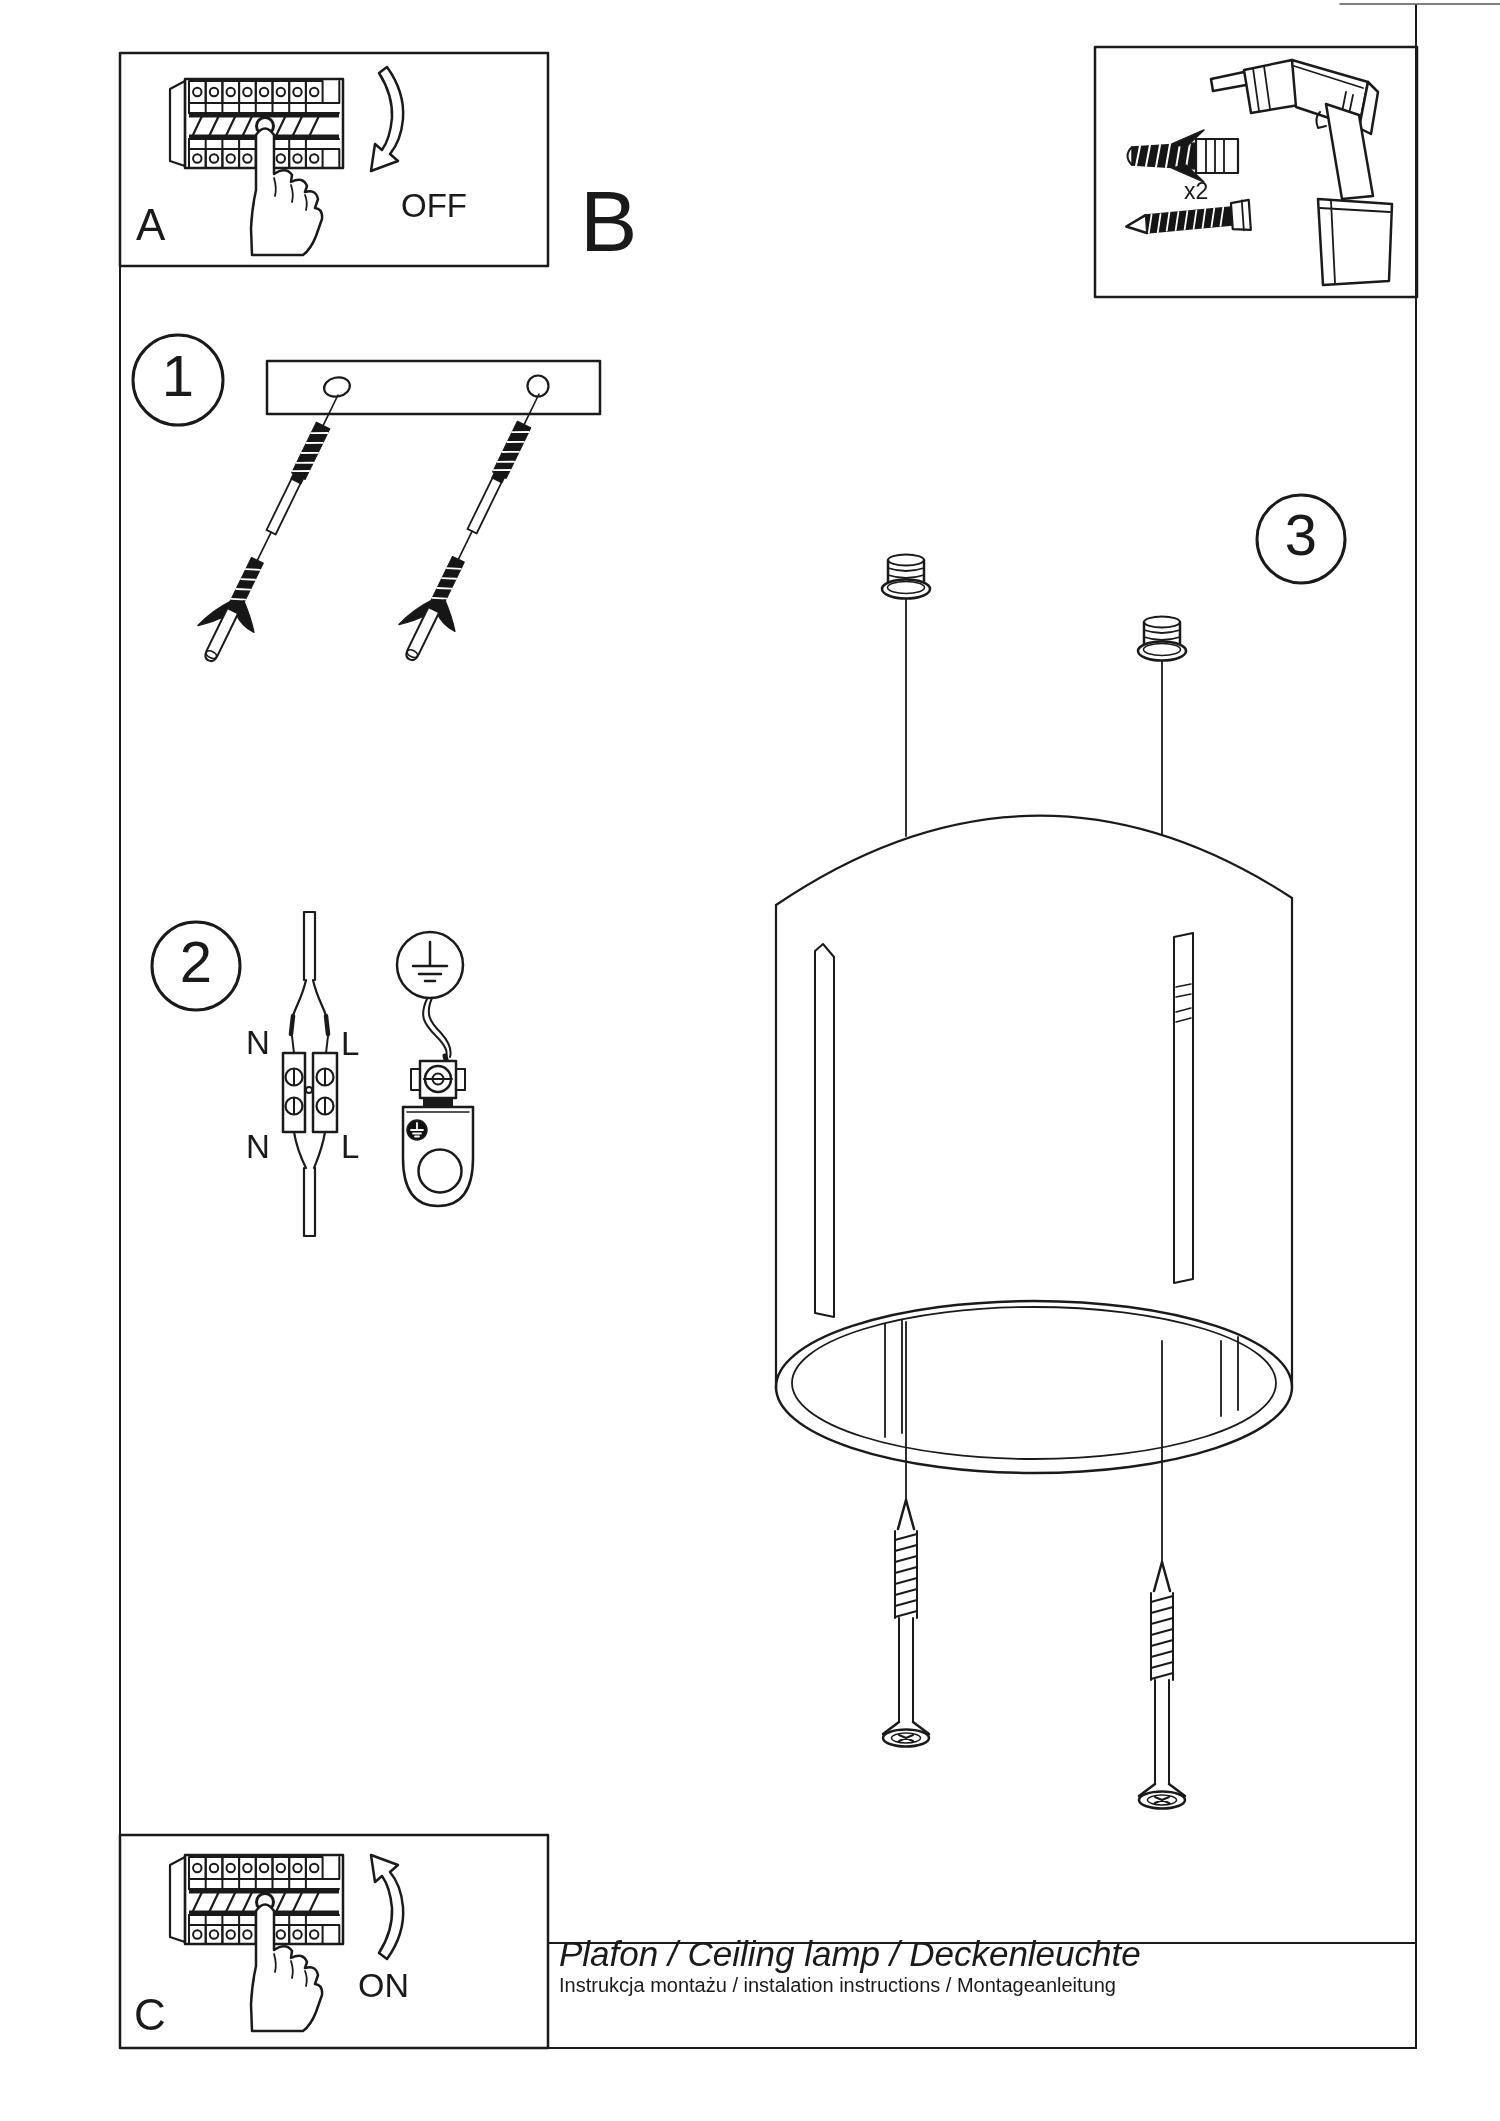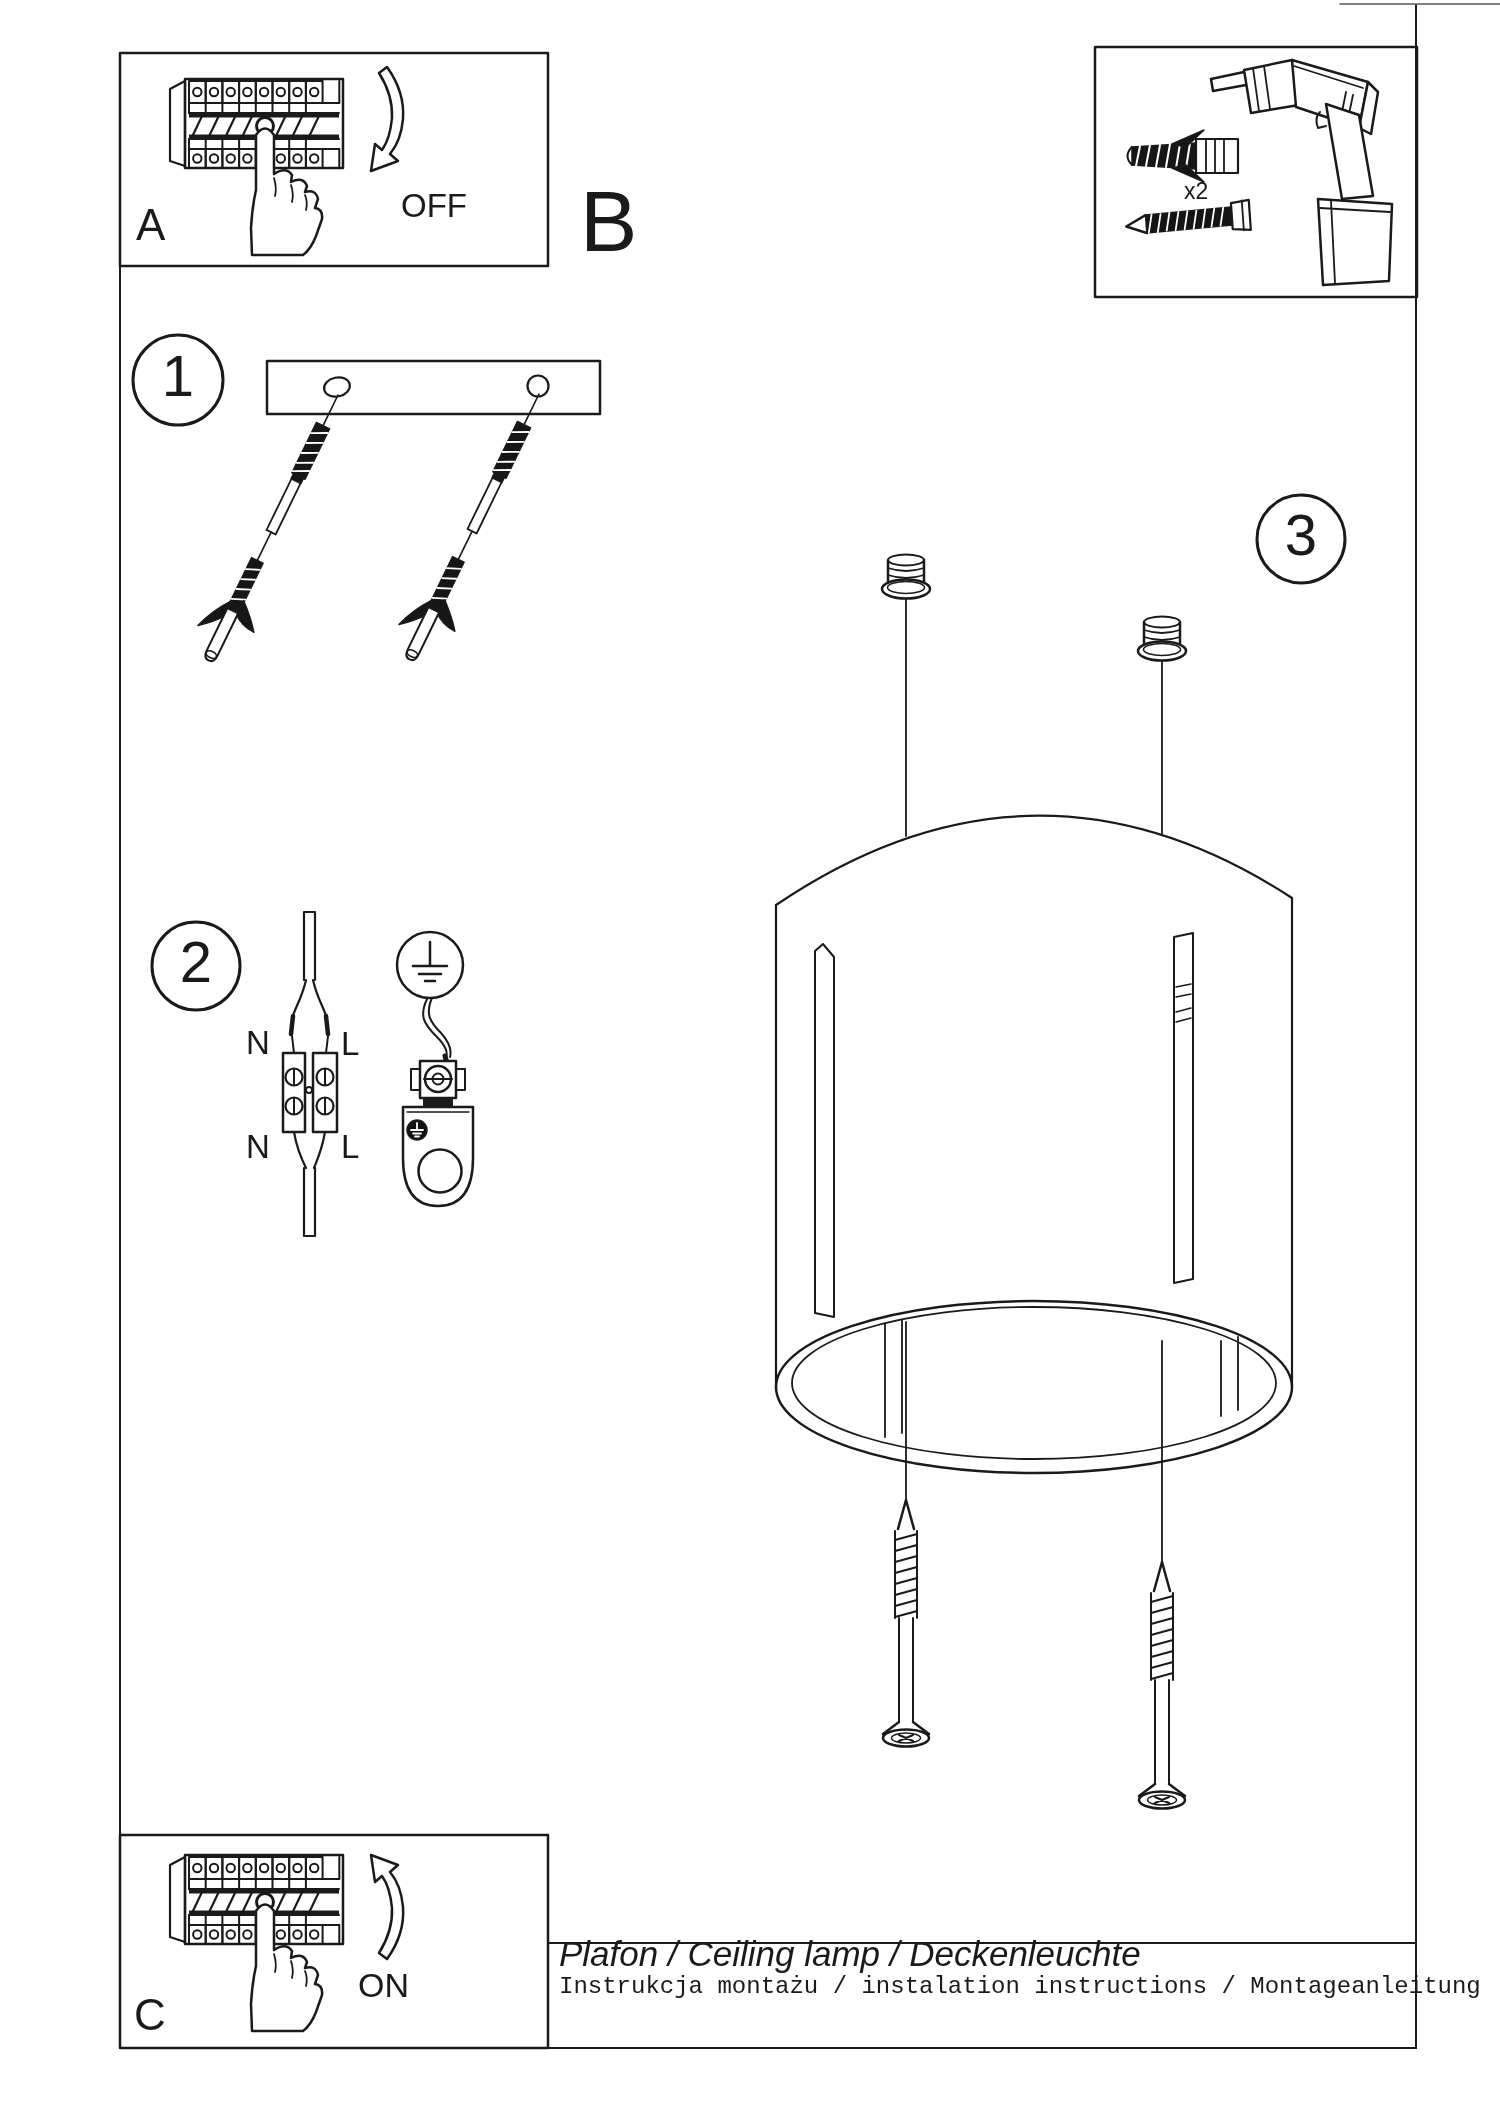--- a/index.html
+++ b/index.html
@@ -271,16 +271,16 @@
 <div class="txt ctr" style="left:1261px;top:506px;width:80px;font-size:58px;">3</div>
 
 <div class="txt" style="left:246px;top:1026px;font-size:33px;">N</div>
 <div class="txt" style="left:341px;top:1027px;font-size:33px;">L</div>
 <div class="txt" style="left:246px;top:1130px;font-size:33px;">N</div>
 <div class="txt" style="left:341px;top:1130px;font-size:33px;">L</div>
 
 <div class="txt" style="left:134px;top:1993px;font-size:44px;">C</div>
 <div class="txt" style="left:358px;top:1968px;font-size:34px;">ON</div>
 
-<div class="txt" style="left:559px;top:1975px;font-size:24px;font-family:Liberation Mono, monospace;">Instrukcja montażu / instalation instructions / Montageanleitung</div>
+<div class="txt" style="left:559px;top:1975px;font-size:20px;">Instrukcja montażu / instalation instructions / Montageanleitung</div>
 <div class="txt" style="left:559px;top:1936px;font-size:35px;font-style:italic;">Plafon / Ceiling lamp / Deckenleuchte</div>
 
 </div>
 
 </body></html>

